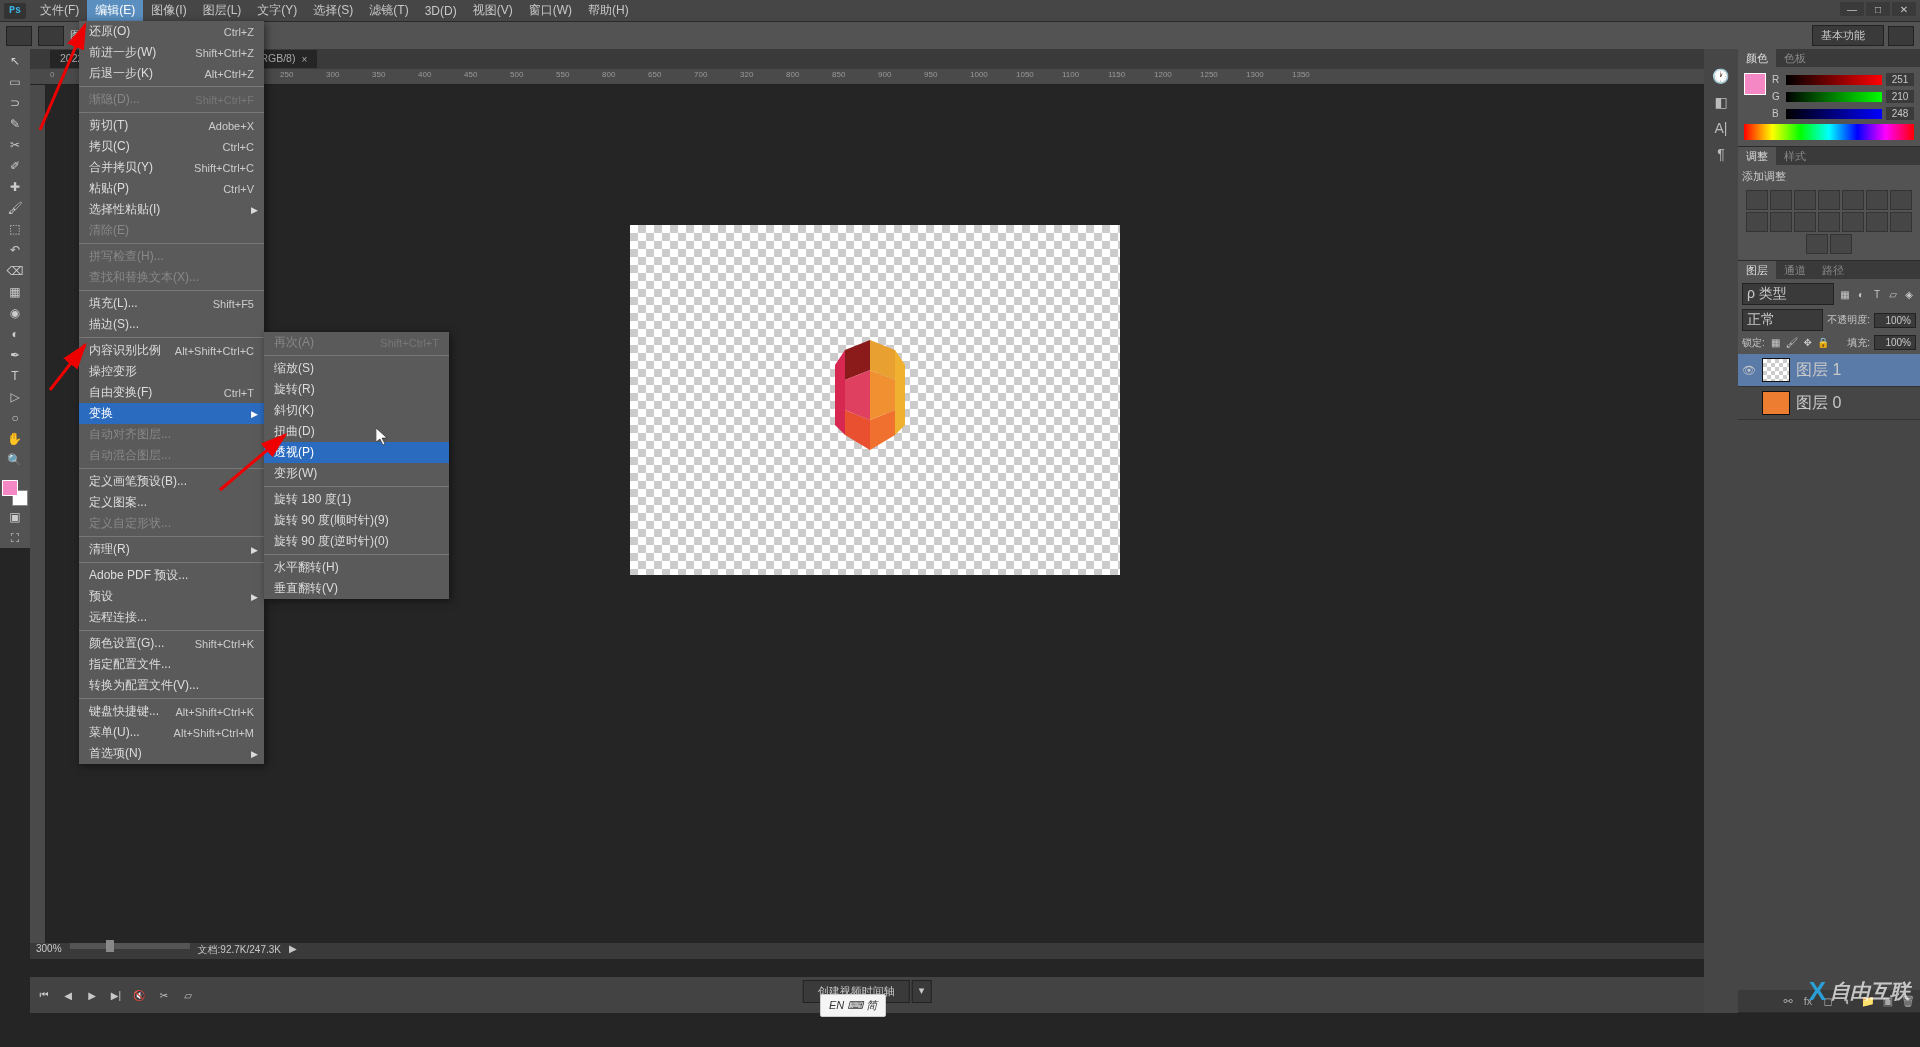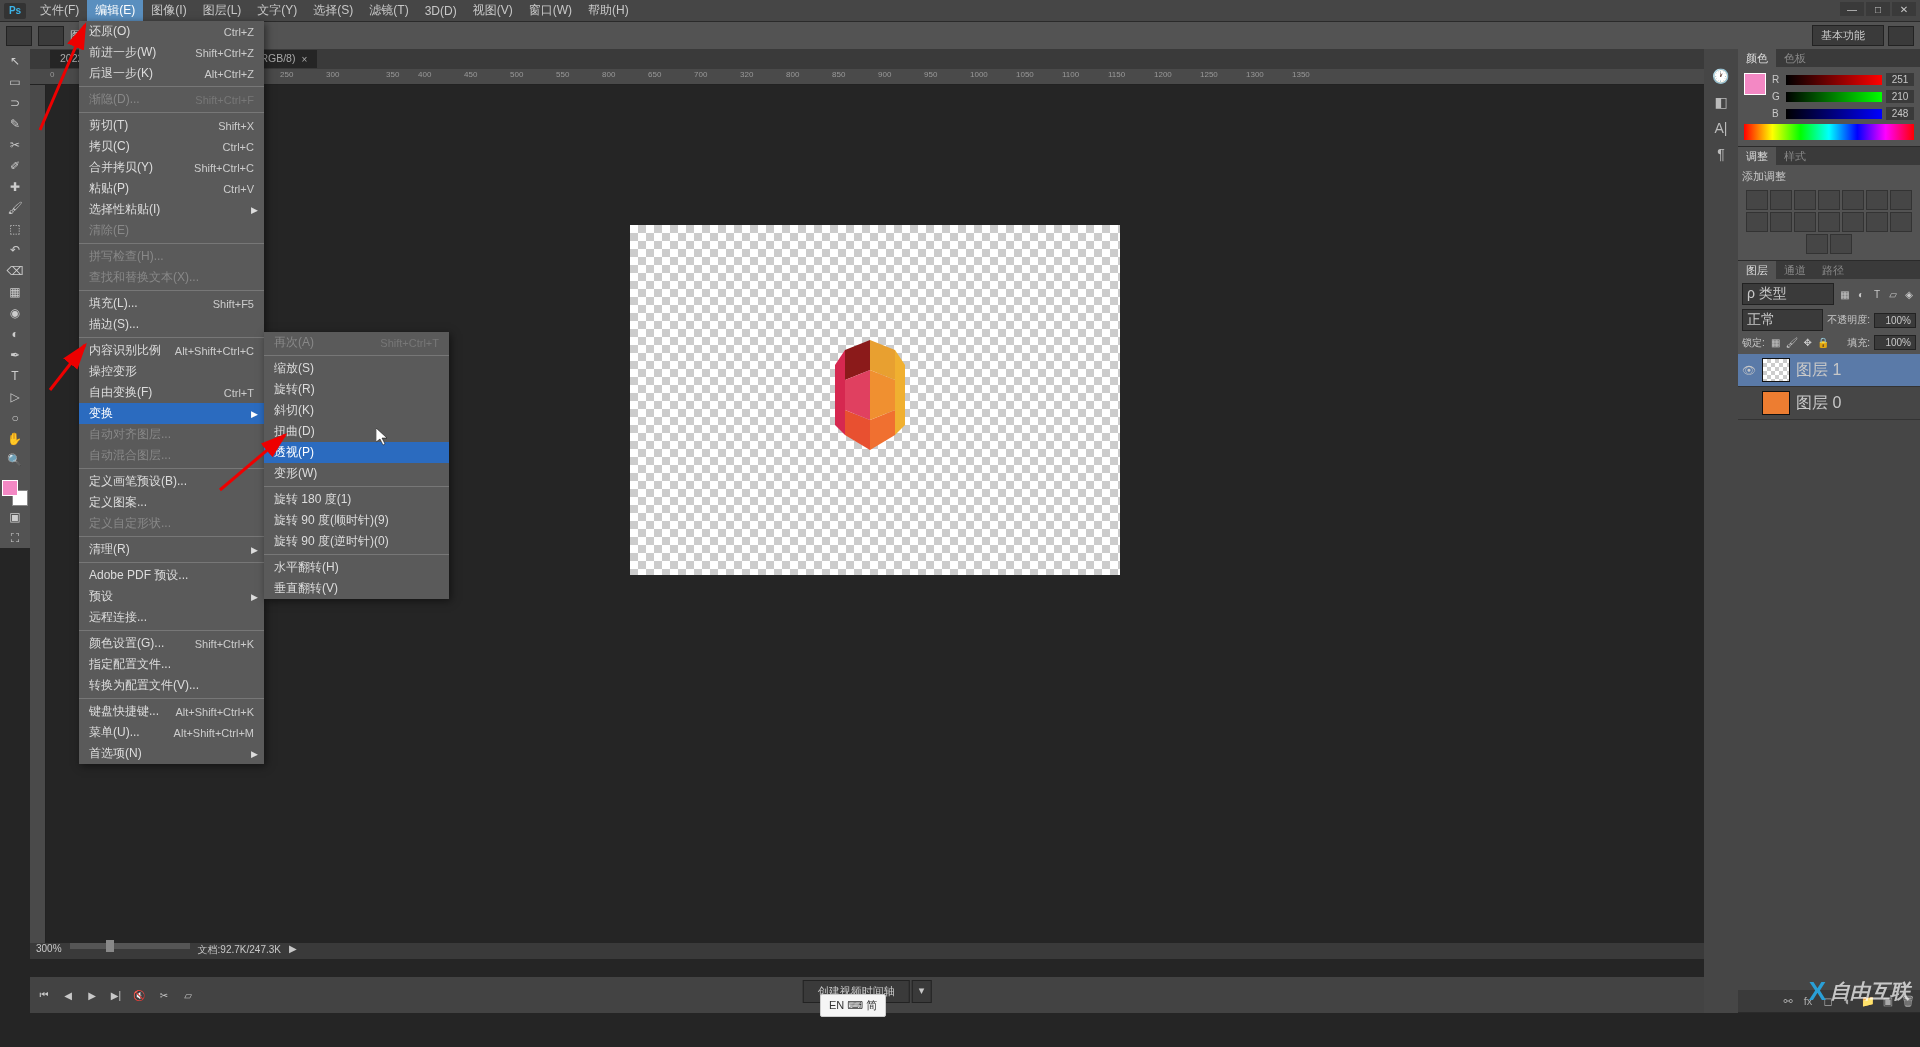--- a/index.html
+++ b/index.html
@@ -1,20 +1,20 @@
 <!DOCTYPE html>
 <html><head>
 <meta charset="utf-8">
 <style>
 * { margin: 0; padding: 0; box-sizing: border-box; font-family: "Microsoft YaHei", Arial, sans-serif; user-select: none; }
 body { background: #252525; color: #c8c8c8; font-size: 11px; width: 1920px; height: 1047px; overflow: hidden; position: relative; }
 
 
 .menubar { height: 21px; background: #464646; display: flex; align-items: center; padding-left: 4px; position: relative; }
-.ps-logo { width: 22px; height: 16px; background: #333; color: #3cb4e8; font-weight: bold; font-size: 10px; display: flex; align-items: center; justify-content: center; border-radius: 2px; margin-right: 6px; }
+.ps-logo { width: 22px; height: 16px; background: #333; color: #3cb4e8; font-weight: bold; font-size: 10px; display: flex; align-items: center; justify-content: center; border-radius: 2px; margin-right: 6px; font-family: Liberation Mono, monospace; }
 .menu-item { padding: 3px 8px; cursor: default; font-size: 12px; }
 .menu-item.open { background: #5a8fbf; color: #fff; }
 .window-controls { position: absolute; right: 4px; top: 2px; display: flex; gap: 2px; }
 .win-btn { width: 24px; height: 14px; background: #3a3a3a; display: flex; align-items: center; justify-content: center; font-size: 10px; }
 
 
 .options-bar { height: 28px; background: #535353; display: flex; align-items: center; padding: 0 6px; gap: 6px; border-top: 1px solid #2a2a2a; }
 .opt-icon { width: 26px; height: 20px; background: #3a3a3a; border: 1px solid #222; }
 .opt-dropdown { background: #3a3a3a; padding: 2px 14px 2px 6px; border: 1px solid #222; font-size: 11px; }
 .options-right { margin-left: auto; display: flex; gap: 4px; align-items: center; }
@@ -122,21 +122,21 @@
 .pf-icon { width: 16px; height: 16px; display: flex; align-items: center; justify-content: center; font-size: 11px; color: #aaa; }
 
 
 .video-btn-wrap { position: absolute; bottom: 10px; left: 50%; transform: translateX(-50%); display: flex; gap: 2px; }
 .video-btn { background: #3a3a3a; border: 1px solid #222; padding: 3px 14px; font-size: 11px; }
 
 
 .arrow { position: absolute; z-index: 200; pointer-events: none; }
 
 
-.ime-badge { position: absolute; bottom: 30px; left: 820px; background: #f5f5f5; color: #333; padding: 3px 8px; font-size: 11px; border: 1px solid #ccc; border-radius: 2px; z-index: 50; }
+.ime-badge { position: absolute; bottom: 30px; left: 820px; background: #f5f5f5; color: #333; padding: 3px 8px; font-size: 11px; border: 1px solid #ccc; border-radius: 2px; z-index: 50; font-style: italic; }
 
 
 .watermark { position: absolute; right: 10px; bottom: 40px; font-size: 20px; font-weight: bold; font-style: italic; color: rgba(255,255,255,0.7); z-index: 999; display: flex; align-items: center; gap: 4px; }
 .wm-x { color: #2a9fd6; font-size: 26px; font-style: normal; font-weight: 900; }
 
 .cursor { position: absolute; z-index: 300; pointer-events: none; font-size: 14px; color: #fff; }
 
 .filler { flex: 1; }
 .lock-icons { display: flex; gap: 2px; }
 .lock-icons span { width: 14px; height: 14px; display: flex; align-items: center; justify-content: center; font-size: 10px; }
@@ -214,21 +214,21 @@
     </div>
   </div>
   <div class="ruler-h" id="ruler-h">
       <span style="left: 20px;">0</span>
       <span style="left: 66px;">50</span>
       <span style="left: 112px;">100</span>
       <span style="left: 158px;">150</span>
       <span style="left: 204px;">200</span>
       <span style="left: 250px;">250</span>
       <span style="left: 296px;">300</span>
-      <span style="left: 356px;">350</span>
+      <span style="left: 342px;">350</span>
       <span style="left: 388px;">400</span>
       <span style="left: 434px;">450</span>
       <span style="left: 480px;">500</span>
       <span style="left: 526px;">550</span>
       <span style="left: 572px;">800</span>
       <span style="left: 618px;">650</span>
       <span style="left: 664px;">700</span>
       <span style="left: 710px;">320</span>
       <span style="left: 756px;">800</span>
       <span style="left: 802px;">850</span>
@@ -298,21 +298,21 @@
       <span class="dd-shortcut">Alt+Ctrl+Z</span>
     </div>
     <div class="dd-sep"></div>
     <div class="dd-row disabled">
       <span>渐隐(D)...</span>
       <span class="dd-shortcut">Shift+Ctrl+F</span>
     </div>
     <div class="dd-sep"></div>
     <div class="dd-row">
       <span>剪切(T)</span>
-      <span class="dd-shortcut">Shift+X</span>
+      <span class="dd-shortcut">Adobe+X</span>
     </div>
     <div class="dd-row">
       <span>拷贝(C)</span>
       <span class="dd-shortcut">Ctrl+C</span>
     </div>
     <div class="dd-row">
       <span>合并拷贝(Y)</span>
       <span class="dd-shortcut">Shift+Ctrl+C</span>
     </div>
     <div class="dd-row">

